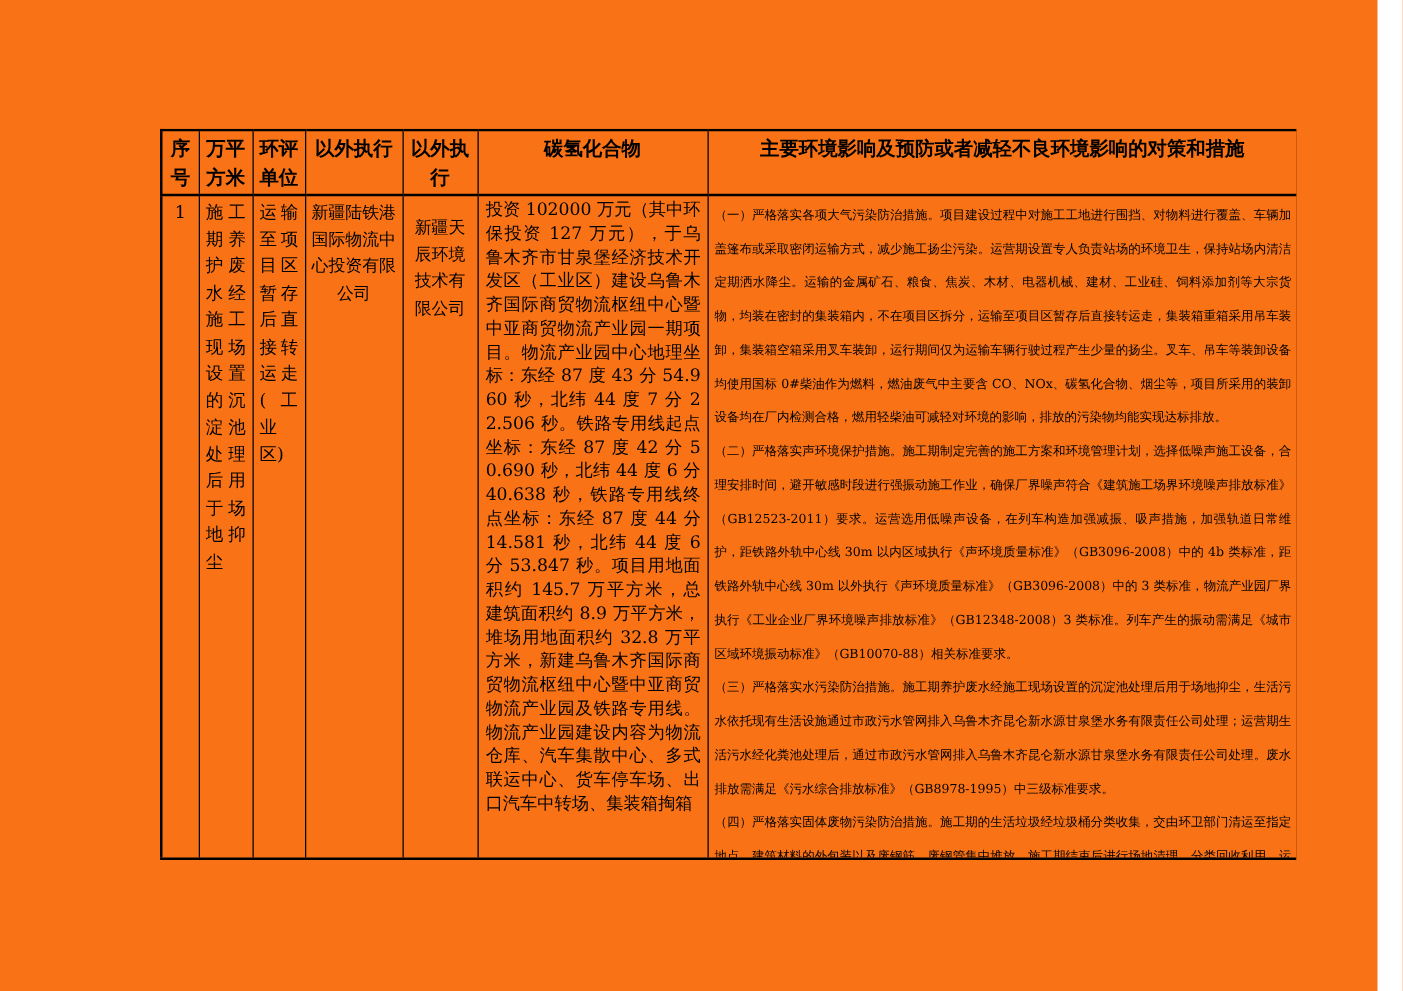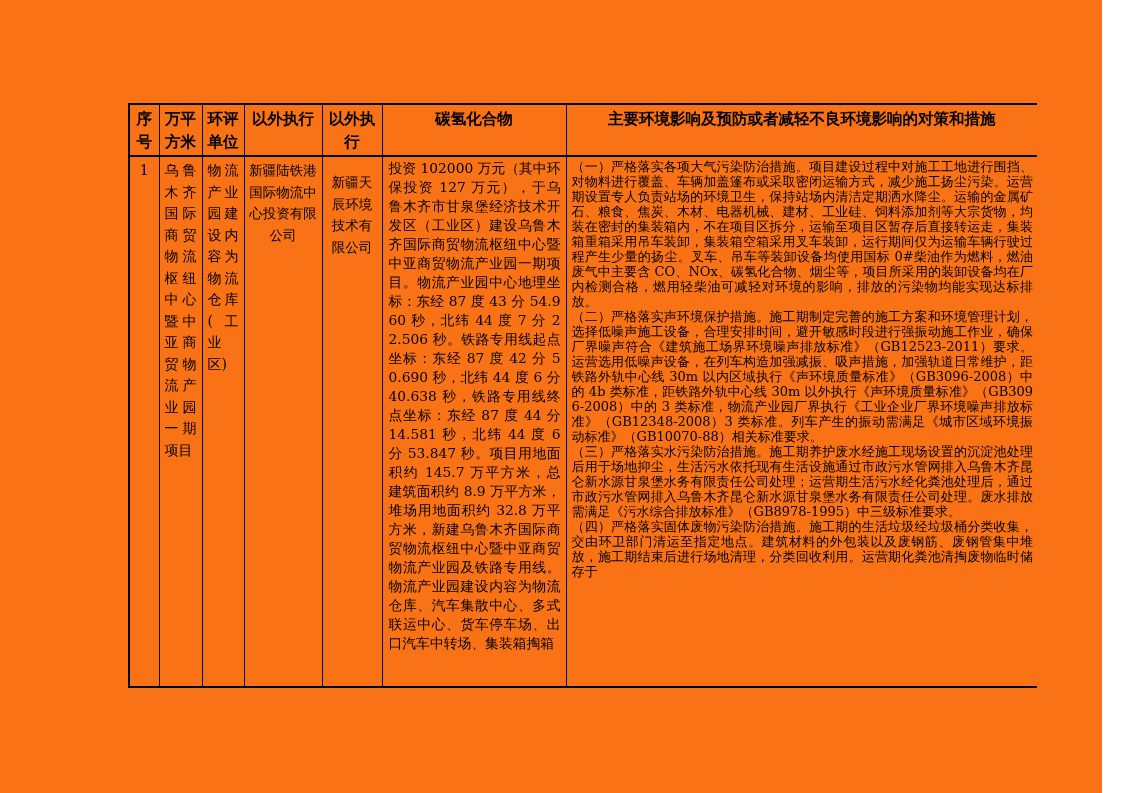--- a/index.html
+++ b/index.html
@@ -74,21 +74,21 @@
   td.cell-eia {
     font-size: 13.5px; line-height: 21.5px;
     text-align: center; padding: 15px 3px;
   }
   td.cell-overview {
     font-size: 13.8px; line-height: 19px;
     text-align: justify; text-justify: inter-character;
     padding: 2px 5px 2px 6px;
   }
   td.cell-measures {
-    font-size: 13px; line-height: 15px;
+    font-size: 10px; line-height: 27px;
     text-align: justify; text-justify: inter-character;
     padding: 2px 4px 2px 5px;
   }
   .measure-para { text-align: justify; text-justify: inter-character; }
 </style>
 </head>
 <body>
 
 <div class="page">
   <div class="table-clip">
@@ -109,22 +109,22 @@
           <th>环评单位</th>
           <th>以外执行</th>
           <th>以外执行</th>
           <th>碳氢化合物</th>
           <th>主要环境影响及预防或者减轻不良环境影响的对策和措施</th>
         </tr>
       </thead>
       <tbody>
         <tr class="data-row">
           <td class="cell-seq">1</td>
-          <td class="cell-name">乌鲁木齐国际商贸物流枢纽中心暨中亚商贸物流产业园一期项目</td>
-          <td class="cell-loc">物流产业园建设内容为物流仓库(工业区)</td>
+          <td class="cell-name">施工期养护废水经施工现场设置的沉淀池处理后用于场地抑尘</td>
+          <td class="cell-loc">运输至项目区暂存后直接转运走(工业区)</td>
           <td class="cell-builder">新疆陆铁港国际物流中心投资有限公司</td>
           <td class="cell-eia">新疆天辰环境技术有限公司</td>
           <td class="cell-overview">投资 102000 万元（其中环保投资 127 万元），于乌鲁木齐市甘泉堡经济技术开发区（工业区）建设乌鲁木齐国际商贸物流枢纽中心暨中亚商贸物流产业园一期项目。物流产业园中心地理坐标：东经 87 度 43 分 54.960 秒，北纬 44 度 7 分 22.506 秒。铁路专用线起点坐标：东经 87 度 42 分 50.690 秒，北纬 44 度 6 分 40.638 秒，铁路专用线终点坐标：东经 87 度 44 分 14.581 秒，北纬 44 度 6 分 53.847 秒。项目用地面积约 145.7 万平方米，总建筑面积约 8.9 万平方米，堆场用地面积约 32.8 万平方米，新建乌鲁木齐国际商贸物流枢纽中心暨中亚商贸物流产业园及铁路专用线。物流产业园建设内容为物流仓库、汽车集散中心、多式联运中心、货车停车场、出口汽车中转场、集装箱掏箱</td>
           <td class="cell-measures">
             <div class="measure-para">（一）严格落实各项大气污染防治措施。项目建设过程中对施工工地进行围挡、对物料进行覆盖、车辆加盖篷布或采取密闭运输方式，减少施工扬尘污染。运营期设置专人负责站场的环境卫生，保持站场内清洁定期洒水降尘。运输的金属矿石、粮食、焦炭、木材、电器机械、建材、工业硅、饲料添加剂等大宗货物，均装在密封的集装箱内，不在项目区拆分，运输至项目区暂存后直接转运走，集装箱重箱采用吊车装卸，集装箱空箱采用叉车装卸，运行期间仅为运输车辆行驶过程产生少量的扬尘。叉车、吊车等装卸设备均使用国标 0#柴油作为燃料，燃油废气中主要含 CO、NOx、碳氢化合物、烟尘等，项目所采用的装卸设备均在厂内检测合格，燃用轻柴油可减轻对环境的影响，排放的污染物均能实现达标排放。</div>
             <div class="measure-para">（二）严格落实声环境保护措施。施工期制定完善的施工方案和环境管理计划，选择低噪声施工设备，合理安排时间，避开敏感时段进行强振动施工作业，确保厂界噪声符合《建筑施工场界环境噪声排放标准》（GB12523-2011）要求。运营选用低噪声设备，在列车构造加强减振、吸声措施，加强轨道日常维护，距铁路外轨中心线 30m 以内区域执行《声环境质量标准》（GB3096-2008）中的 4b 类标准，距铁路外轨中心线 30m 以外执行《声环境质量标准》（GB3096-2008）中的 3 类标准，物流产业园厂界执行《工业企业厂界环境噪声排放标准》（GB12348-2008）3 类标准。列车产生的振动需满足《城市区域环境振动标准》（GB10070-88）相关标准要求。</div>
             <div class="measure-para">（三）严格落实水污染防治措施。施工期养护废水经施工现场设置的沉淀池处理后用于场地抑尘，生活污水依托现有生活设施通过市政污水管网排入乌鲁木齐昆仑新水源甘泉堡水务有限责任公司处理；运营期生活污水经化粪池处理后，通过市政污水管网排入乌鲁木齐昆仑新水源甘泉堡水务有限责任公司处理。废水排放需满足《污水综合排放标准》（GB8978-1995）中三级标准要求。</div>
             <div class="measure-para">（四）严格落实固体废物污染防治措施。施工期的生活垃圾经垃圾桶分类收集，交由环卫部门清运至指定地点。建筑材料的外包装以及废钢筋、废钢管集中堆放，施工期结束后进行场地清理，分类回收利用。运营期化粪池清掏废物临时储存于</div>
           </td>
         </tr>

